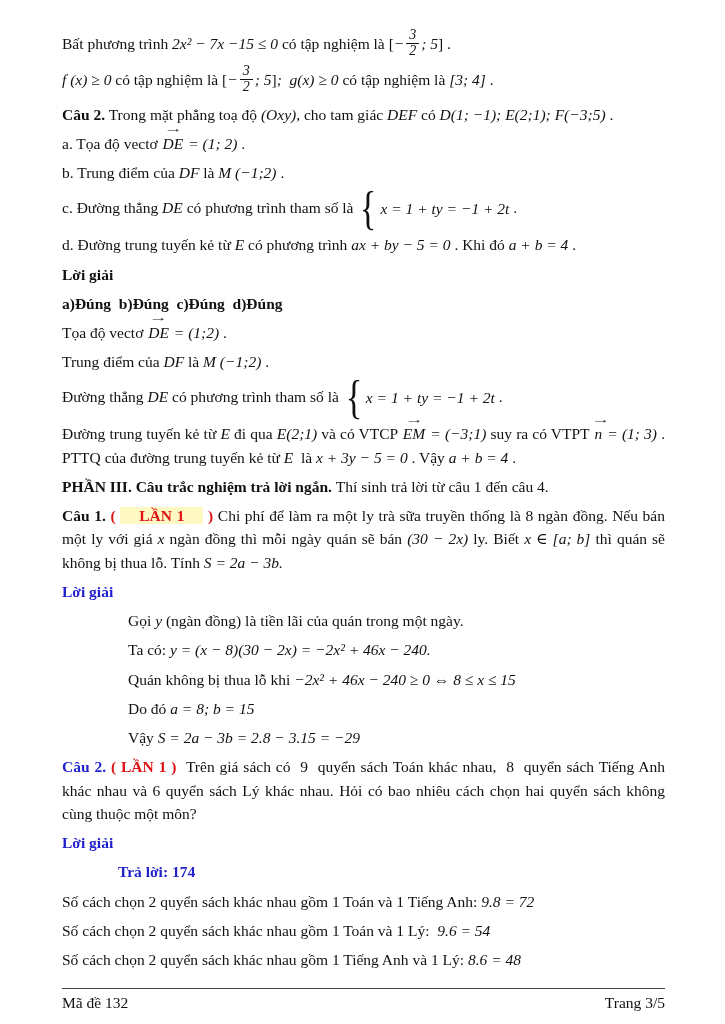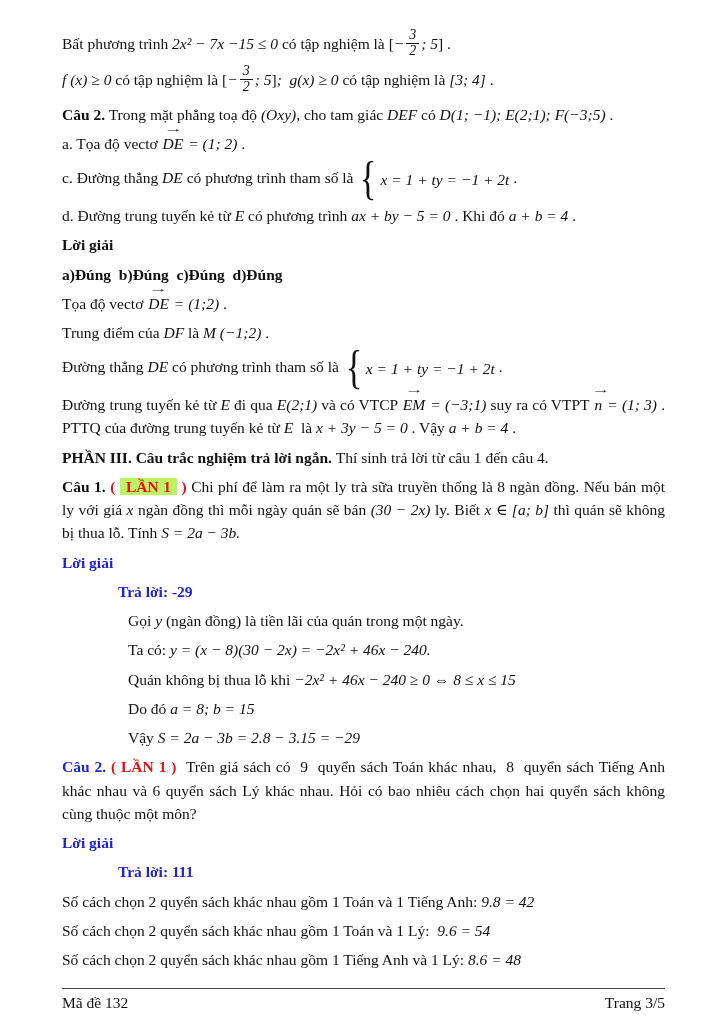--- a/index.html
+++ b/index.html
@@ -21,21 +21,21 @@
   .tall{margin-bottom:9px;}
   .sysline{margin:2px 0 8px;}
   .gap-top{margin-top:13px;font-family:Liberation Serif, serif;}
   .gap-top-lg{margin-top:36px;}
 
   .run-r{}
   .run-b{font-weight:bold;}
   .run-m{font-style:italic;}
   .run-bb{color:#2222cc;font-weight:bold;}
   .run-rb{color:#e11414;font-weight:bold;}
-  .run-hy{color:#e11414;font-weight:bold;background:#bef264;padding:0 6px;}
+  .run-hy{color:#e11414;font-weight:bold;background:#fef9c3;padding:0 19px;}
 
   .frac{
     display:inline-flex;flex-direction:column;align-items:center;
     vertical-align:middle;font-style:italic;line-height:1.05;
     margin:0 2px;position:relative;top:-2px;font-size:14px;
   }
   .frac .num{border-bottom:1px solid #111;padding:0 3px 0;}
   .frac .den{padding-top:0;}
 
   .sys{display:inline-flex;align-items:center;vertical-align:middle;}
@@ -62,41 +62,41 @@
 </style>
 </head>
 <body>
 
 <div class="page">
   <div class="doc" id="doc">
       <p class="tall"><span class="run-r">Bất phương trình </span><span class="run-m">2x² − 7x −15 ≤ 0</span><span class="run-r"> có tập nghiệm là </span><span class="run-lb">[</span><span class="run-m">−</span><span class="frac"><span class="num">3</span><span class="den">2</span></span><span class="run-m">; 5</span><span class="run-lb">]</span><span class="run-r"> .</span></p>
       <p class="tall"><span class="run-m">f (x) ≥ 0</span><span class="run-r"> có tập nghiệm là </span><span class="run-lb">[</span><span class="run-m">−</span><span class="frac"><span class="num">3</span><span class="den">2</span></span><span class="run-m">; 5</span><span class="run-lb">]</span><span class="run-m">;  g(x) ≥ 0</span><span class="run-r"> có tập nghiệm là </span><span class="run-m">[3; 4]</span><span class="run-r"> .</span></p>
       <p><span class="run-b">Câu 2.</span><span class="run-r"> Trong mặt phẳng toạ độ </span><span class="run-m">(Oxy)</span><span class="run-r">, cho tam giác </span><span class="run-m">DEF</span><span class="run-r"> có </span><span class="run-m">D(1; −1); E(2;1); F(−3;5)</span><span class="run-r"> .</span></p>
       <p><span class="run-r">a. Tọa độ vectơ </span><span class="vec"><span class="arrow">→</span><span>DE</span></span><span class="run-m"> = (1; 2)</span><span class="run-r"> .</span></p>
+      <p><span class="run-r">b. Trung điểm của </span><span class="run-m">DF</span><span class="run-r"> là </span><span class="run-m">M (−1;2)</span><span class="run-r"> .</span></p>
       <p class="sysline"><span class="run-r">c. Đường thẳng </span><span class="run-m">DE</span><span class="run-r"> có phương trình tham số là </span><span class="sys"><span class="brace">{</span><span class="rows"><span>x = 1 + t</span><span>y = −1 + 2t</span></span></span><span class="run-r"> .</span></p>
       <p><span class="run-r">d. Đường trung tuyến kẻ từ </span><span class="run-m">E</span><span class="run-r"> có phương trình </span><span class="run-m">ax + by − 5 = 0</span><span class="run-r"> . Khi đó </span><span class="run-m">a + b = 4</span><span class="run-r"> .</span></p>
       <p class="center"><span class="run-b">Lời giải</span></p>
       <p class="center"><span class="run-b">a)Đúng  b)Đúng  c)Đúng  d)Đúng</span></p>
       <p><span class="run-r">Tọa độ vectơ </span><span class="vec"><span class="arrow">→</span><span>DE</span></span><span class="run-m"> = (1;2)</span><span class="run-r"> .</span></p>
       <p><span class="run-r">Trung điểm của </span><span class="run-m">DF</span><span class="run-r"> là </span><span class="run-m">M (−1;2)</span><span class="run-r"> .</span></p>
       <p class="sysline"><span class="run-r">Đường thẳng </span><span class="run-m">DE</span><span class="run-r"> có phương trình tham số là </span><span class="sys"><span class="brace">{</span><span class="rows"><span>x = 1 + t</span><span>y = −1 + 2t</span></span></span><span class="run-r"> .</span></p>
       <p class="justify"><span class="run-r">Đường trung tuyến kẻ từ </span><span class="run-m">E</span><span class="run-r"> đi qua </span><span class="run-m">E(2;1)</span><span class="run-r"> và có VTCP </span><span class="vec"><span class="arrow">→</span><span>EM</span></span><span class="run-m"> = (−3;1)</span><span class="run-r"> suy ra có VTPT </span><span class="vec"><span class="arrow">→</span><span>n</span></span><span class="run-m"> = (1; 3)</span><span class="run-r"> . PTTQ của đường trung tuyến kẻ từ </span><span class="run-m">E</span><span class="run-r">  là </span><span class="run-m">x + 3y − 5 = 0</span><span class="run-r"> . Vậy </span><span class="run-m">a + b = 4</span><span class="run-r"> .</span></p>
       <p class="gap-top"><span class="run-b">PHẦN III. Câu trắc nghiệm trả lời ngắn. </span><span class="run-r">Thí sinh trả lời từ câu 1 đến câu 4.</span></p>
       <p class="justify"><span class="run-b">Câu 1. </span><span class="run-rb">( </span><span class="run-hy">LẦN 1</span><span class="run-rb"> )</span><span class="run-r"> Chi phí để làm ra một ly trà sữa truyền thống là 8 ngàn đồng. Nếu bán một ly với giá </span><span class="run-m">x</span><span class="run-r"> ngàn đồng thì mỗi ngày quán sẽ bán </span><span class="run-m">(30 − 2x)</span><span class="run-r"> ly. Biết </span><span class="run-m">x ∈ [a; b]</span><span class="run-r"> thì quán sẽ không bị thua lỗ. Tính </span><span class="run-m">S = 2a − 3b.</span></p>
       <p class="center"><span class="run-bb">Lời giải</span></p>
-      <p class="indent1"><span class="run-bb">Trả lời: -29</span></p>
       <p class="indent2"><span class="run-r">Gọi </span><span class="run-m">y</span><span class="run-r"> (ngàn đồng) là tiền lãi của quán trong một ngày.</span></p>
       <p class="indent2"><span class="run-r">Ta có: </span><span class="run-m">y = (x − 8)(30 − 2x) = −2x² + 46x − 240.</span></p>
       <p class="indent2"><span class="run-r">Quán không bị thua lỗ khi </span><span class="run-m">−2x² + 46x − 240 ≥ 0 ⇔ 8 ≤ x ≤ 15</span></p>
       <p class="indent2"><span class="run-r">Do đó </span><span class="run-m">a = 8; b = 15</span></p>
       <p class="indent2"><span class="run-r">Vậy </span><span class="run-m">S = 2a − 3b = 2.8 − 3.15 = −29</span></p>
       <p class="justify gap-top-lg"><span class="run-bb">Câu 2. </span><span class="run-rb">( LẦN 1 )</span><span class="run-r">  Trên giá sách có  9  quyển sách Toán khác nhau,  8  quyển sách Tiếng Anh khác nhau và 6 quyển sách Lý khác nhau. Hỏi có bao nhiêu cách chọn hai quyển sách không cùng thuộc một môn?</span></p>
       <p class="center"><span class="run-bb">Lời giải</span></p>
-      <p class="indent1"><span class="run-bb">Trả lời: 111</span></p>
-      <p><span class="run-r">Số cách chọn 2 quyển sách khác nhau gồm 1 Toán và 1 Tiếng Anh: </span><span class="run-m">9.8 = 42</span></p>
+      <p class="indent1"><span class="run-bb">Trả lời: 174</span></p>
+      <p><span class="run-r">Số cách chọn 2 quyển sách khác nhau gồm 1 Toán và 1 Tiếng Anh: </span><span class="run-m">9.8 = 72</span></p>
       <p><span class="run-r">Số cách chọn 2 quyển sách khác nhau gồm 1 Toán và 1 Lý:  </span><span class="run-m">9.6 = 54</span></p>
       <p><span class="run-r">Số cách chọn 2 quyển sách khác nhau gồm 1 Tiếng Anh và 1 Lý: </span><span class="run-m">8.6 = 48</span></p>
     </div>
   <div class="footer">
     <span>Mã đề 132</span>
     <span>Trang 3/5</span>
   </div>
 </div>
 
 </body></html>

